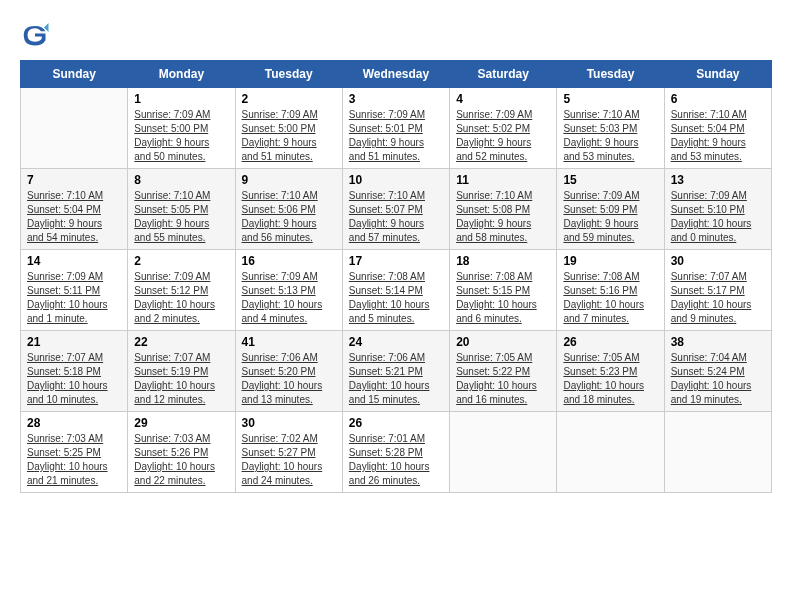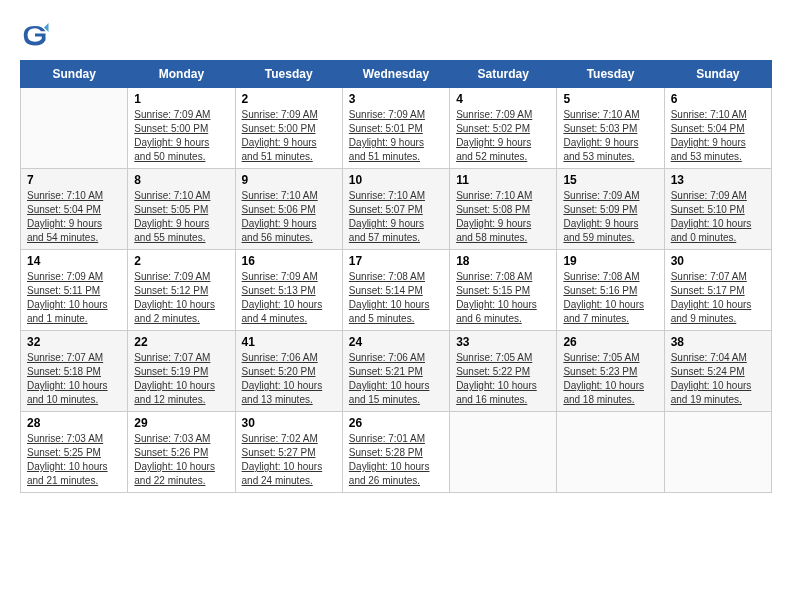--- a/index.html
+++ b/index.html
@@ -206,37 +206,37 @@
           <span class="day-number">19</span>
           <div class="day-info">Sunrise: 7:08 AM<br>Sunset: 5:16 PM<br>Daylight: 10 hours and 7 minutes.</div>
         </td>
         <td>
           <span class="day-number">30</span>
           <div class="day-info">Sunrise: 7:07 AM<br>Sunset: 5:17 PM<br>Daylight: 10 hours and 9 minutes.</div>
         </td>
       </tr>
       <tr>
         <td>
-          <span class="day-number">32</span>
+          <span class="day-number">21</span>
           <div class="day-info">Sunrise: 7:07 AM<br>Sunset: 5:18 PM<br>Daylight: 10 hours and 10 minutes.</div>
         </td>
         <td>
           <span class="day-number">22</span>
           <div class="day-info">Sunrise: 7:07 AM<br>Sunset: 5:19 PM<br>Daylight: 10 hours and 12 minutes.</div>
         </td>
         <td>
           <span class="day-number">41</span>
           <div class="day-info">Sunrise: 7:06 AM<br>Sunset: 5:20 PM<br>Daylight: 10 hours and 13 minutes.</div>
         </td>
         <td>
           <span class="day-number">24</span>
           <div class="day-info">Sunrise: 7:06 AM<br>Sunset: 5:21 PM<br>Daylight: 10 hours and 15 minutes.</div>
         </td>
         <td>
-          <span class="day-number">33</span>
+          <span class="day-number">20</span>
           <div class="day-info">Sunrise: 7:05 AM<br>Sunset: 5:22 PM<br>Daylight: 10 hours and 16 minutes.</div>
         </td>
         <td>
           <span class="day-number">26</span>
           <div class="day-info">Sunrise: 7:05 AM<br>Sunset: 5:23 PM<br>Daylight: 10 hours and 18 minutes.</div>
         </td>
         <td>
           <span class="day-number">38</span>
           <div class="day-info">Sunrise: 7:04 AM<br>Sunset: 5:24 PM<br>Daylight: 10 hours and 19 minutes.</div>
         </td>

